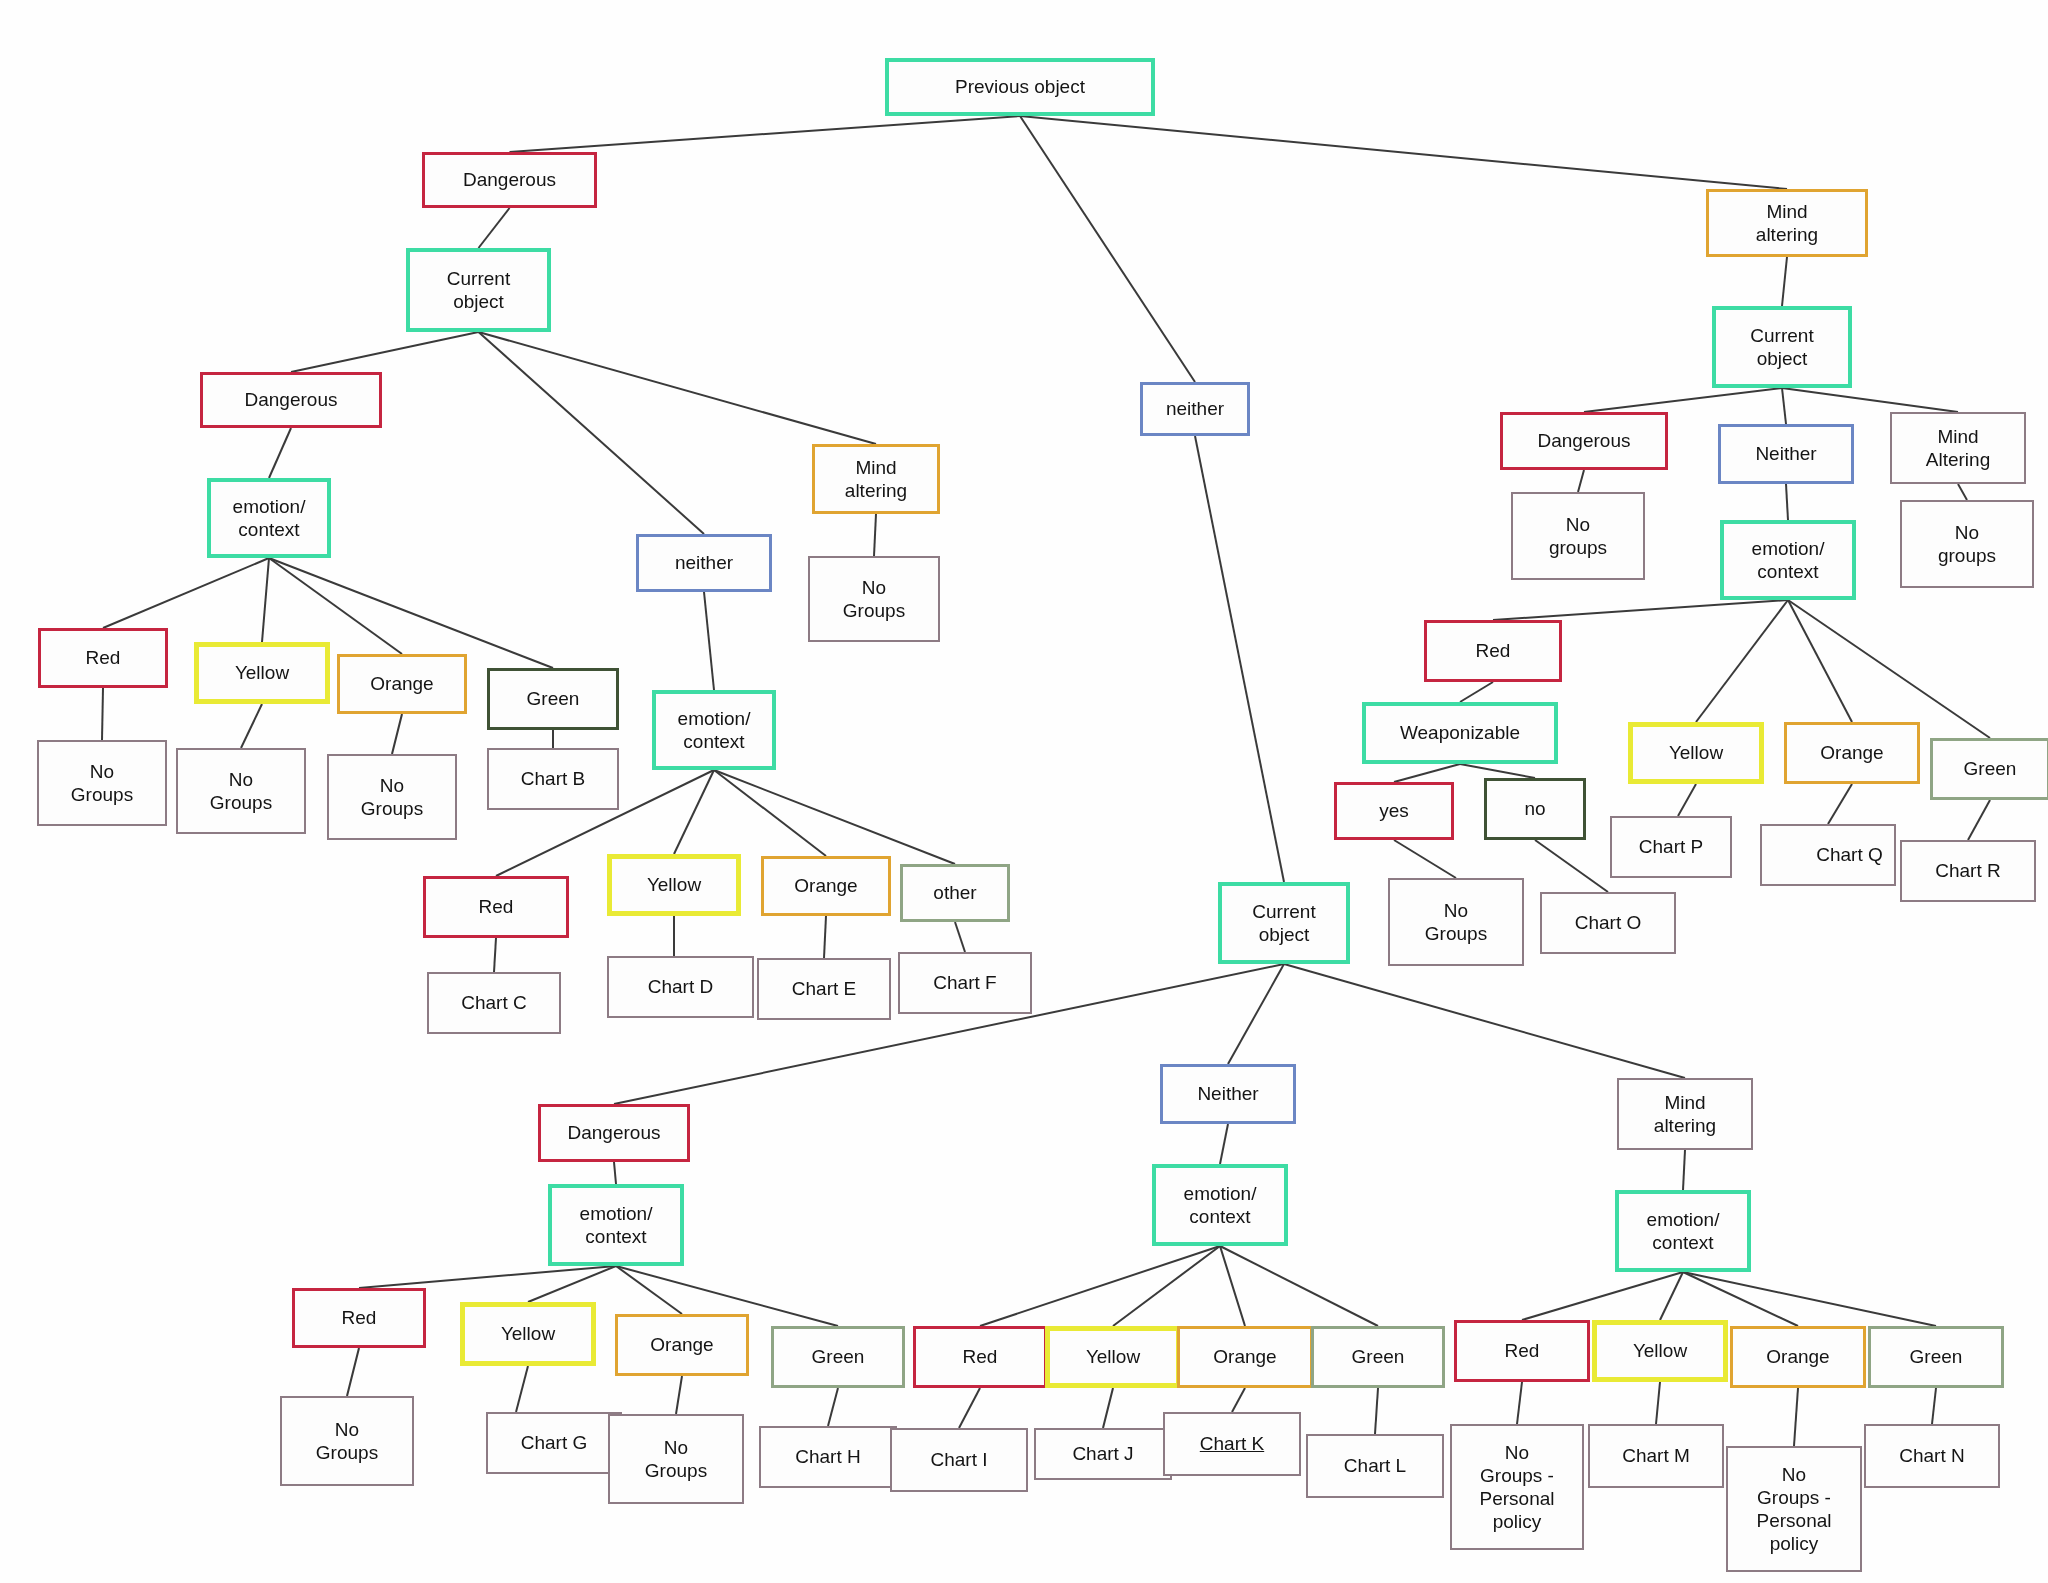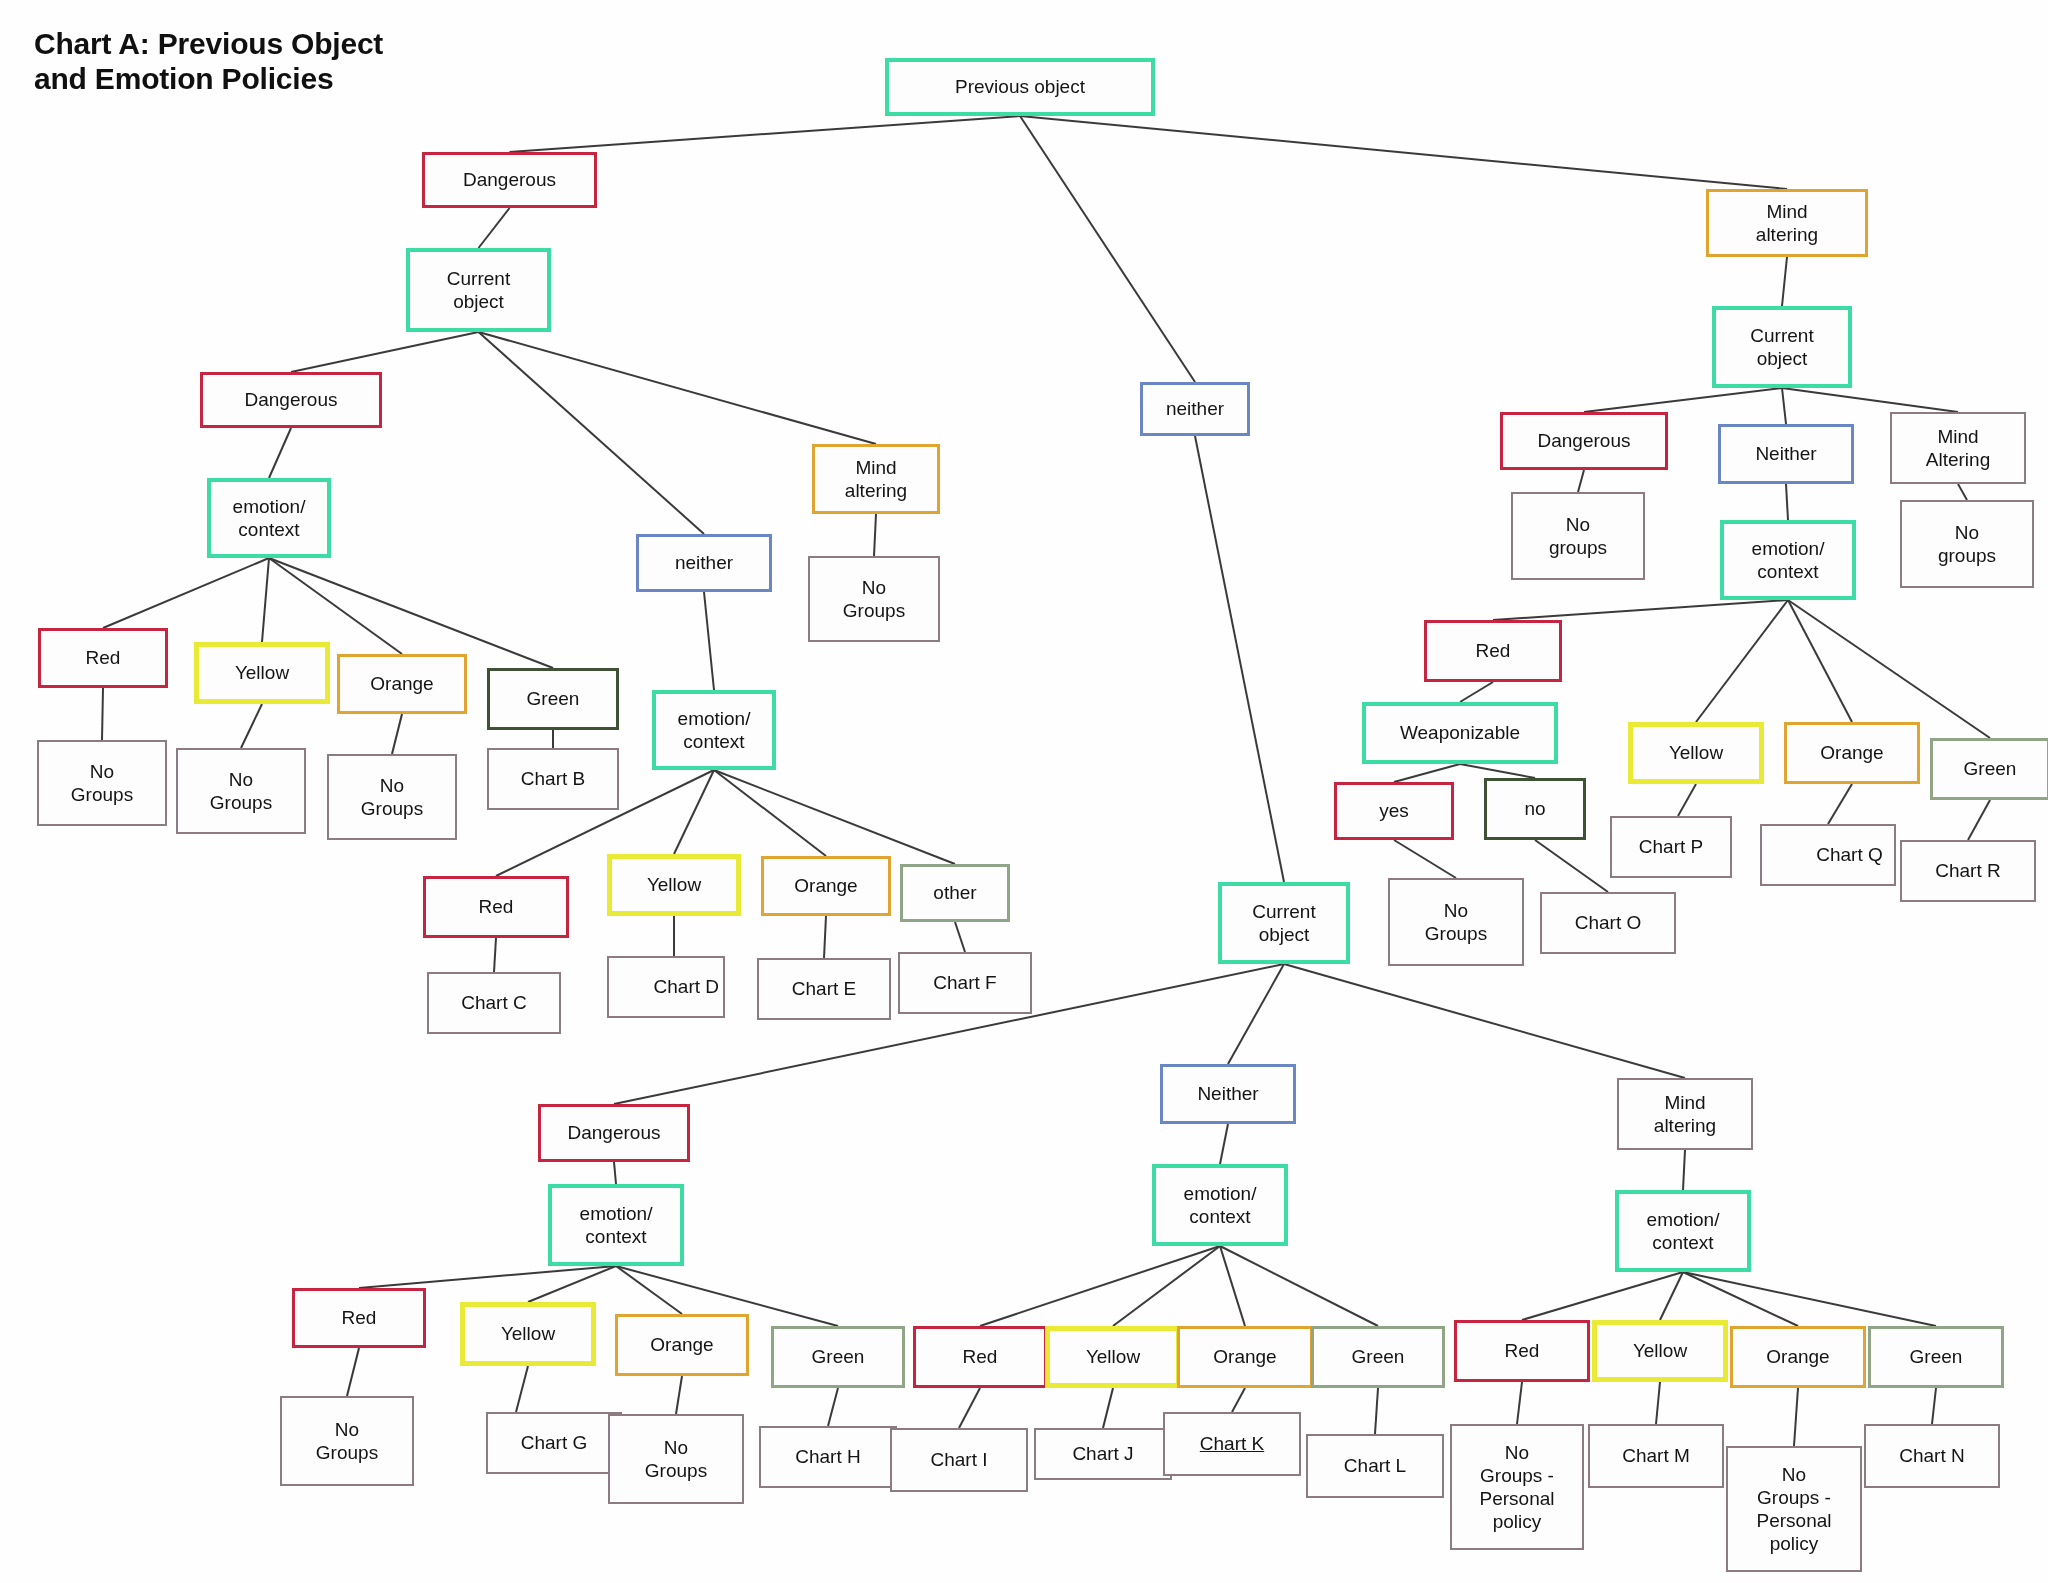--- a/index.html
+++ b/index.html
@@ -134,23 +134,20 @@
       <line x1="1788" y1="600" x2="1990" y2="738" stroke="#3a3a3a" stroke-width="2"></line>
       <line x1="1493" y1="682" x2="1460" y2="702" stroke="#3a3a3a" stroke-width="2"></line>
       <line x1="1460" y1="764" x2="1394" y2="782" stroke="#3a3a3a" stroke-width="2"></line>
       <line x1="1460" y1="764" x2="1535" y2="778" stroke="#3a3a3a" stroke-width="2"></line>
       <line x1="1394" y1="840" x2="1456" y2="878" stroke="#3a3a3a" stroke-width="2"></line>
       <line x1="1535" y1="840" x2="1608" y2="892" stroke="#3a3a3a" stroke-width="2"></line>
       <line x1="1696" y1="784" x2="1678" y2="816" stroke="#3a3a3a" stroke-width="2"></line>
       <line x1="1852" y1="784" x2="1828" y2="824" stroke="#3a3a3a" stroke-width="2"></line>
       <line x1="1990" y1="800" x2="1968" y2="840" stroke="#3a3a3a" stroke-width="2"></line>
     </svg>
-  <div class="title">Chart A: Previous
-Object and Emotion
-Policies</div>
   <div id="nodes">
       <div class="node b-mint" style="left: 885px; top: 58px; width: 270px; height: 58px;">
         <span class="lbl">Previous object</span>
       </div>
       <div class="node b-red" style="left: 422px; top: 152px; width: 175px; height: 56px;">
         <span class="lbl">Dangerous</span>
       </div>
       <div class="node b-blue" style="left: 1140px; top: 382px; width: 110px; height: 54px;">
         <span class="lbl">neither</span>
       </div>
@@ -219,21 +216,21 @@
       </div>
       <div class="node b-amber" style="left: 761px; top: 856px; width: 130px; height: 60px;">
         <span class="lbl">Orange</span>
       </div>
       <div class="node b-sage" style="left: 900px; top: 864px; width: 110px; height: 58px;">
         <span class="lbl">other</span>
       </div>
       <div class="node b-grey" style="left: 427px; top: 972px; width: 134px; height: 62px;">
         <span class="lbl">Chart C</span>
       </div>
-      <div class="node b-grey" style="left: 607px; top: 956px; width: 118px; height: 62px; justify-content: flex-end;">
+      <div class="node b-grey" style="left: 607px; top: 956px; width: 147px; height: 62px;">
         <span class="lbl">Chart D</span>
       </div>
       <div class="node b-grey" style="left: 757px; top: 958px; width: 134px; height: 62px;">
         <span class="lbl">Chart E</span>
       </div>
       <div class="node b-grey" style="left: 898px; top: 952px; width: 134px; height: 62px;">
         <span class="lbl">Chart F</span>
       </div>
       <div class="node b-mint" style="left: 1218px; top: 882px; width: 132px; height: 82px;">
         <span class="lbl">Current

